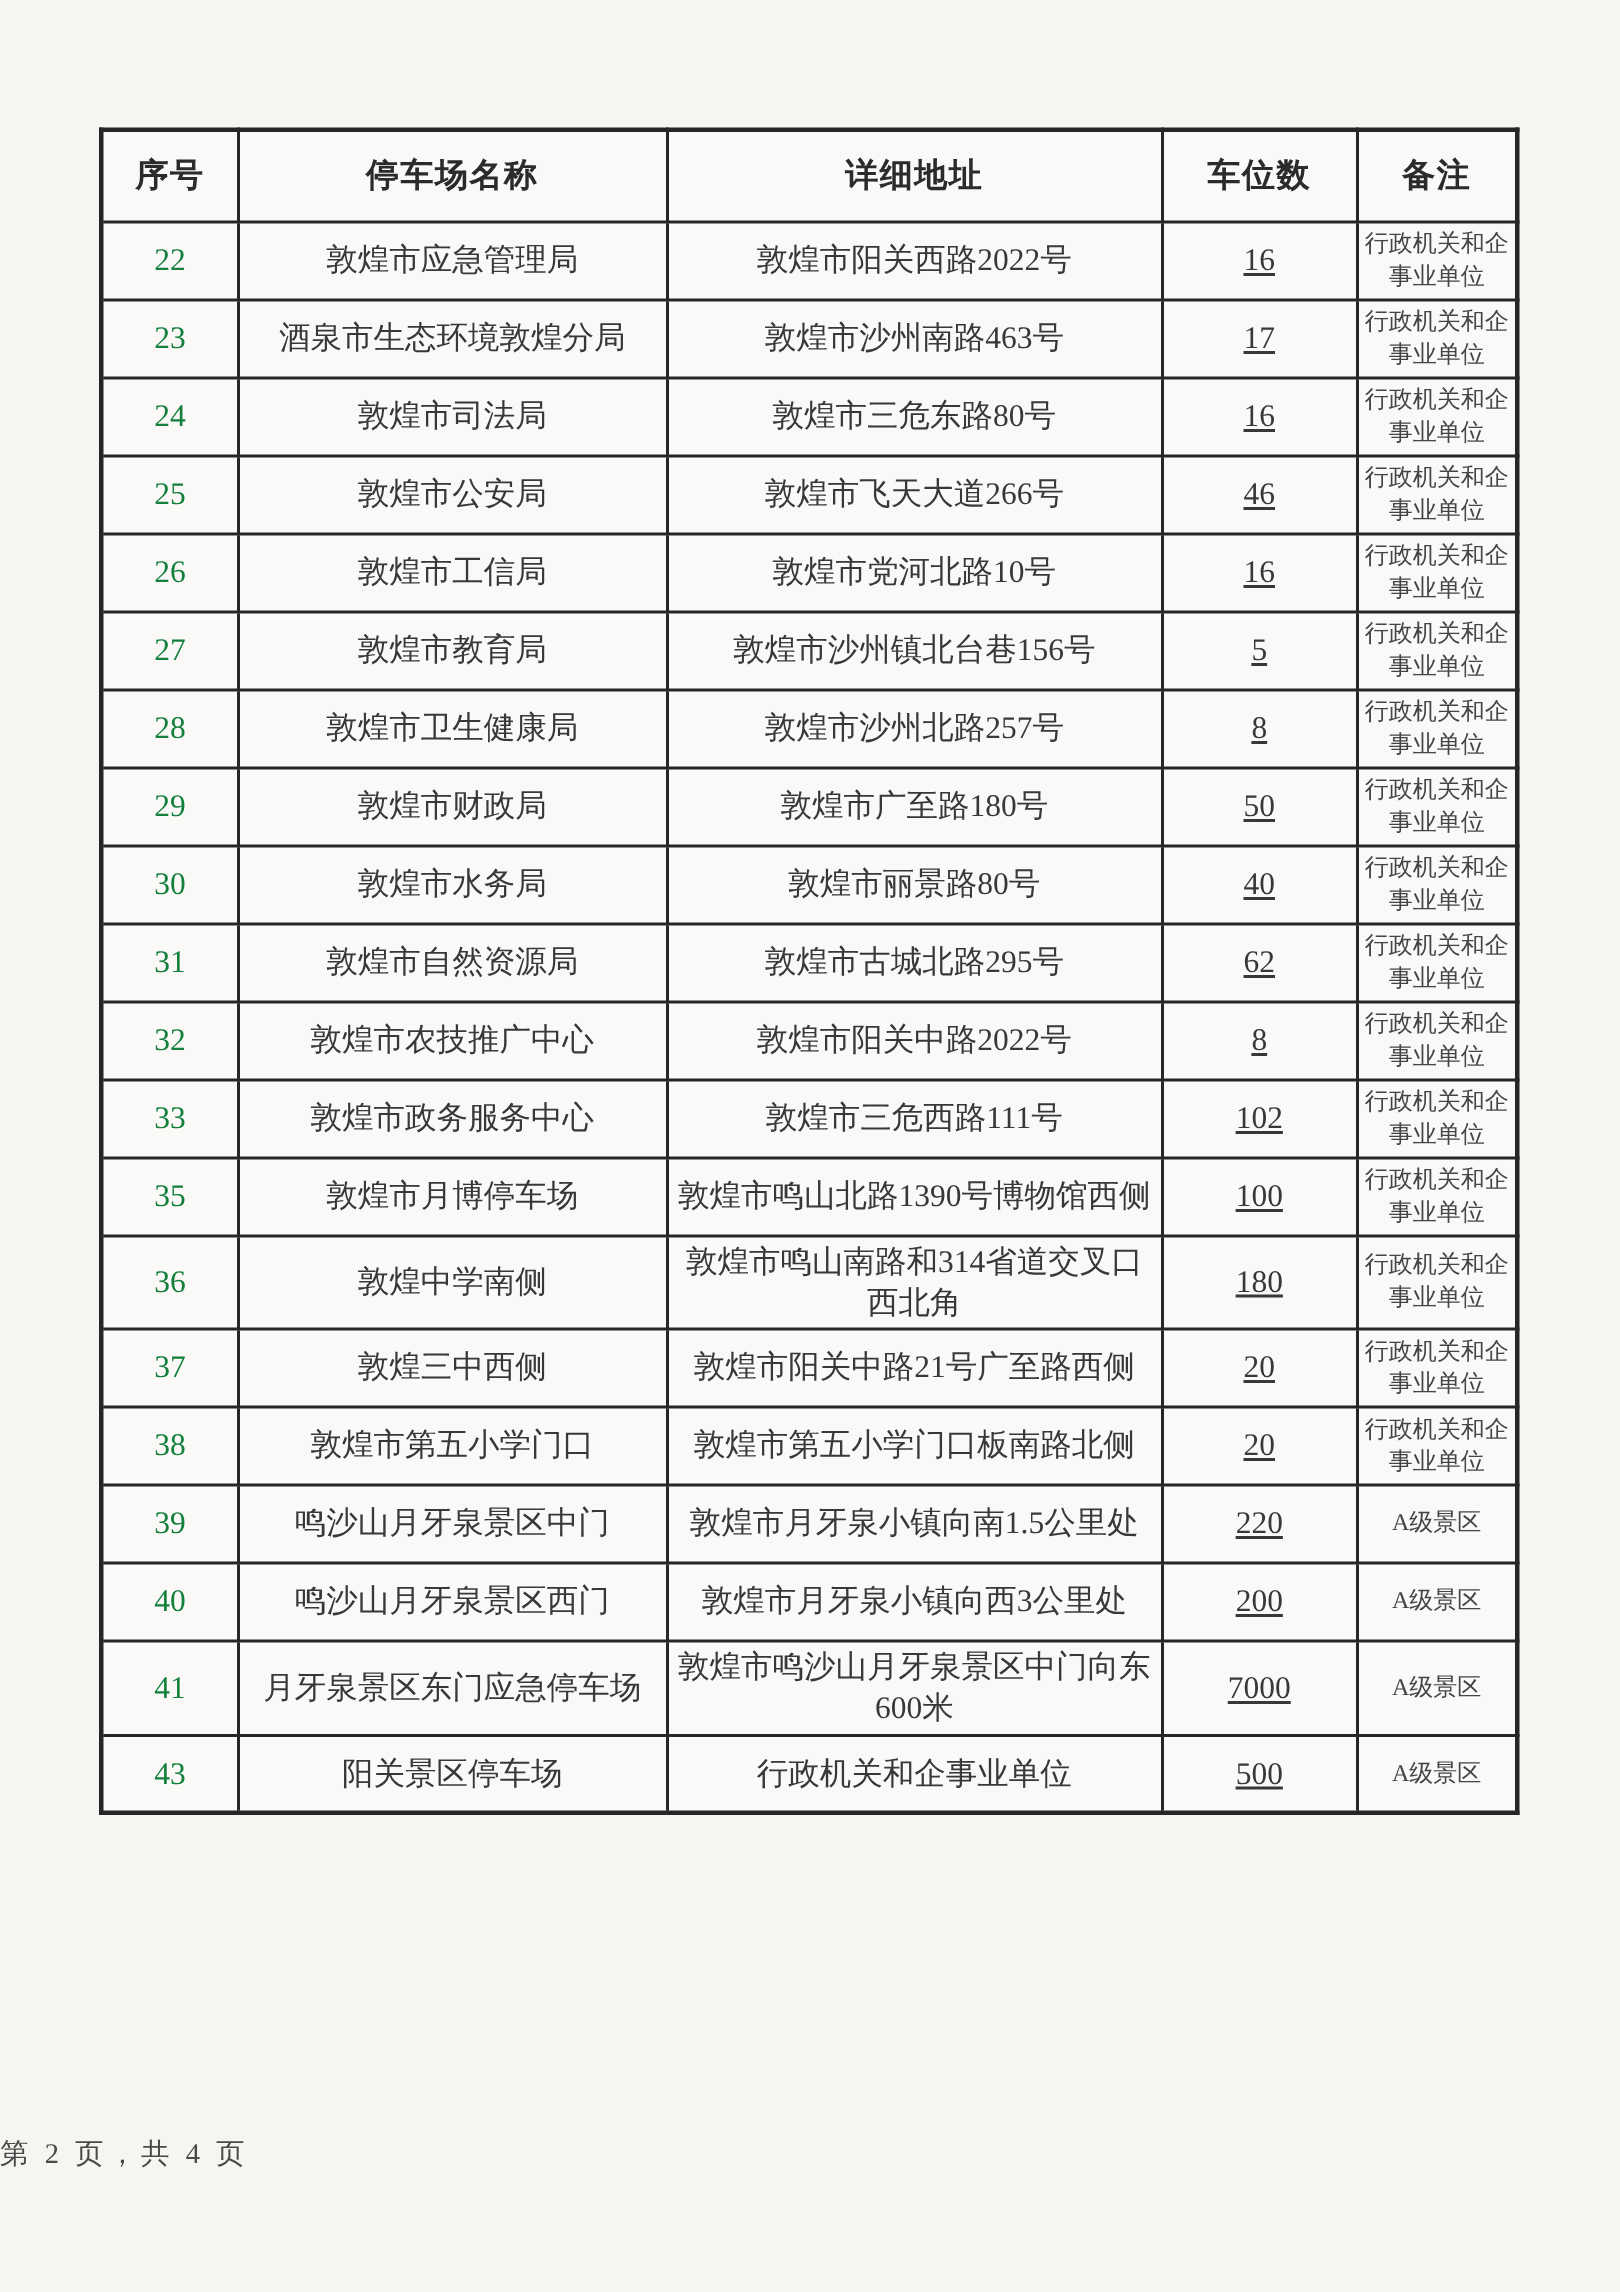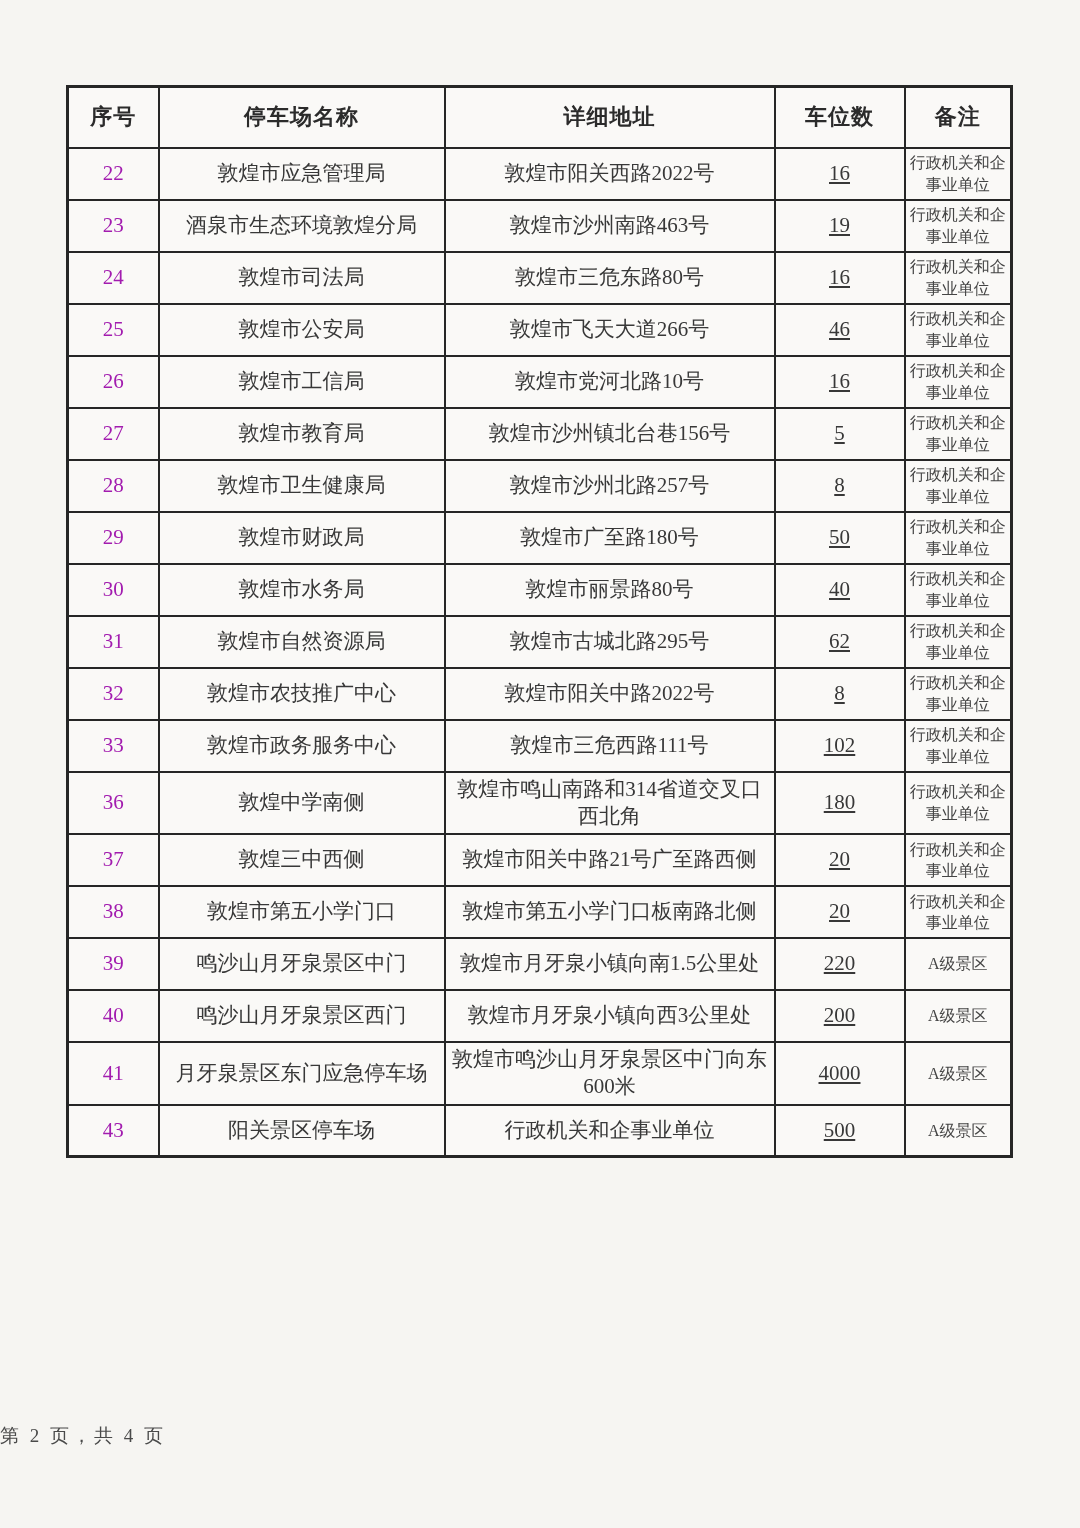--- a/index.html
+++ b/index.html
@@ -44,21 +44,21 @@
     font-weight: bold;
     color: #2b2b2b;
     letter-spacing: 1px;
     margin-top: 28px;
   }
   table.parking td {
     height: 52px;
     font-size: 21px;
     line-height: 1.3;
   }
-  table.parking td.no-cell { font-size: 21px; color: #a21caf; }
+  table.parking td.no-cell { font-size: 21px; color: #15803d; }
   table.parking td.spaces-cell { font-size: 21px; text-decoration: underline; }
   table.parking td.remark-cell {
     font-size: 16px;
     line-height: 1.35;
     color: #454545;
     padding: 2px 4px;
   }
   .footer {
     position: absolute;
     left: 0;
@@ -96,21 +96,21 @@
     <td class="no-cell">22</td>
     <td class="name-cell">敦煌市应急管理局</td>
     <td class="addr-cell">敦煌市阳关西路2022号</td>
     <td class="spaces-cell">16</td>
     <td class="remark-cell">行政机关和企事业单位</td>
   </tr>
         <tr>
     <td class="no-cell">23</td>
     <td class="name-cell">酒泉市生态环境敦煌分局</td>
     <td class="addr-cell">敦煌市沙州南路463号</td>
-    <td class="spaces-cell">19</td>
+    <td class="spaces-cell">17</td>
     <td class="remark-cell">行政机关和企事业单位</td>
   </tr>
         <tr>
     <td class="no-cell">24</td>
     <td class="name-cell">敦煌市司法局</td>
     <td class="addr-cell">敦煌市三危东路80号</td>
     <td class="spaces-cell">16</td>
     <td class="remark-cell">行政机关和企事业单位</td>
   </tr>
         <tr>
@@ -170,20 +170,27 @@
     <td class="remark-cell">行政机关和企事业单位</td>
   </tr>
         <tr>
     <td class="no-cell">33</td>
     <td class="name-cell">敦煌市政务服务中心</td>
     <td class="addr-cell">敦煌市三危西路111号</td>
     <td class="spaces-cell">102</td>
     <td class="remark-cell">行政机关和企事业单位</td>
   </tr>
         <tr>
+    <td class="no-cell">35</td>
+    <td class="name-cell">敦煌市月博停车场</td>
+    <td class="addr-cell">敦煌市鸣山北路1390号博物馆西侧</td>
+    <td class="spaces-cell">100</td>
+    <td class="remark-cell">行政机关和企事业单位</td>
+  </tr>
+        <tr>
     <td class="no-cell">36</td>
     <td class="name-cell">敦煌中学南侧</td>
     <td class="addr-cell">敦煌市鸣山南路和314省道交叉口西北角</td>
     <td class="spaces-cell">180</td>
     <td class="remark-cell">行政机关和企事业单位</td>
   </tr>
         <tr>
     <td class="no-cell">37</td>
     <td class="name-cell">敦煌三中西侧</td>
     <td class="addr-cell">敦煌市阳关中路21号广至路西侧</td>
@@ -208,21 +215,21 @@
     <td class="no-cell">40</td>
     <td class="name-cell">鸣沙山月牙泉景区西门</td>
     <td class="addr-cell">敦煌市月牙泉小镇向西3公里处</td>
     <td class="spaces-cell">200</td>
     <td class="remark-cell">A级景区</td>
   </tr>
         <tr>
     <td class="no-cell">41</td>
     <td class="name-cell">月牙泉景区东门应急停车场</td>
     <td class="addr-cell">敦煌市鸣沙山月牙泉景区中门向东600米</td>
-    <td class="spaces-cell">4000</td>
+    <td class="spaces-cell">7000</td>
     <td class="remark-cell">A级景区</td>
   </tr>
         <tr>
     <td class="no-cell">43</td>
     <td class="name-cell">阳关景区停车场</td>
     <td class="addr-cell">行政机关和企事业单位</td>
     <td class="spaces-cell">500</td>
     <td class="remark-cell">A级景区</td>
   </tr>
       </tbody>

